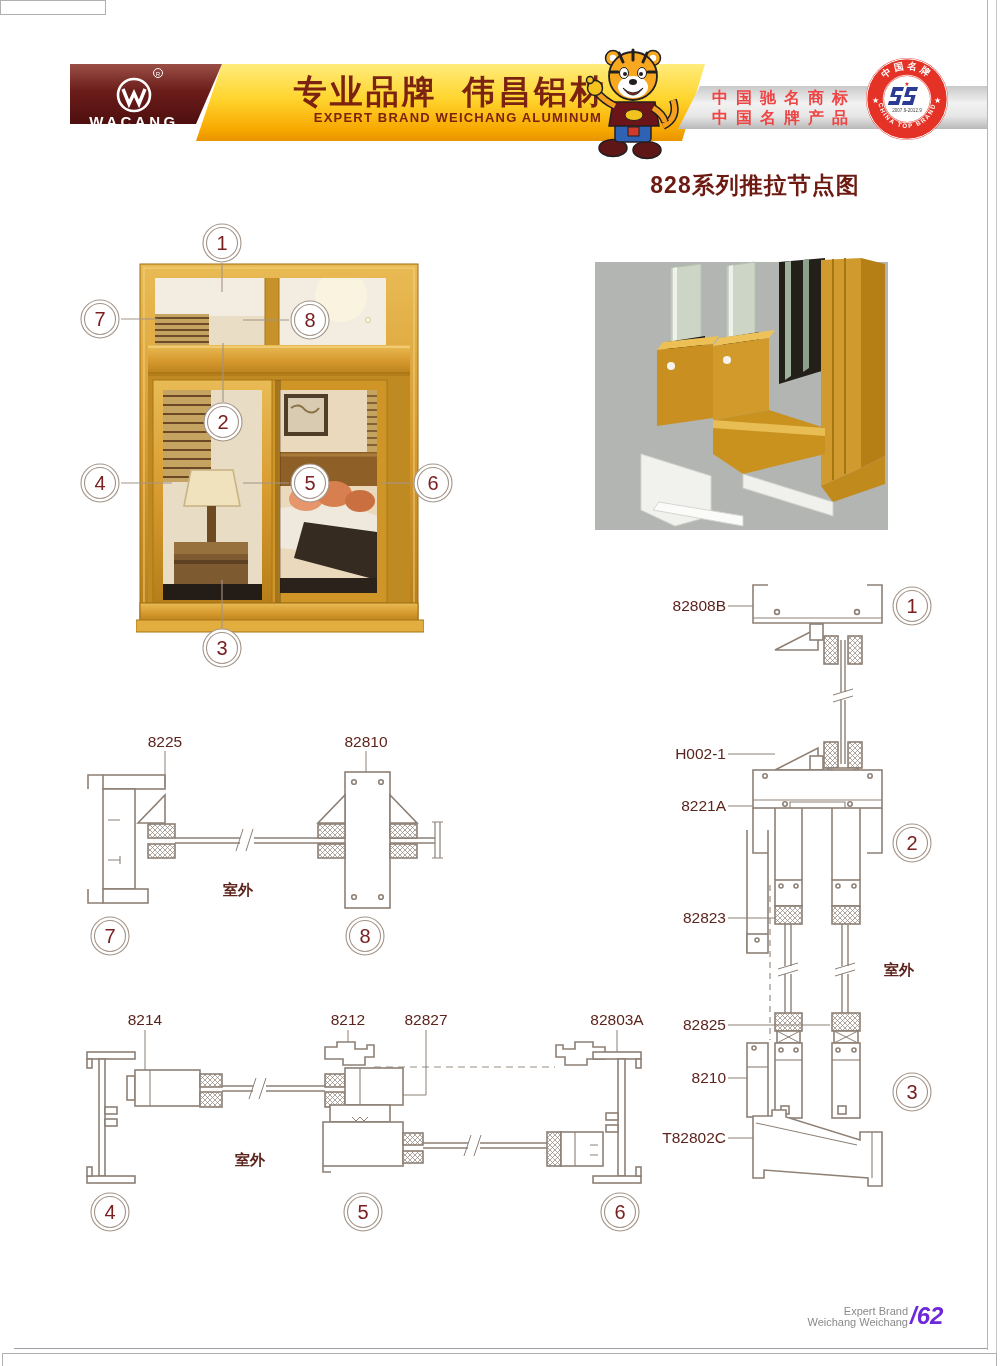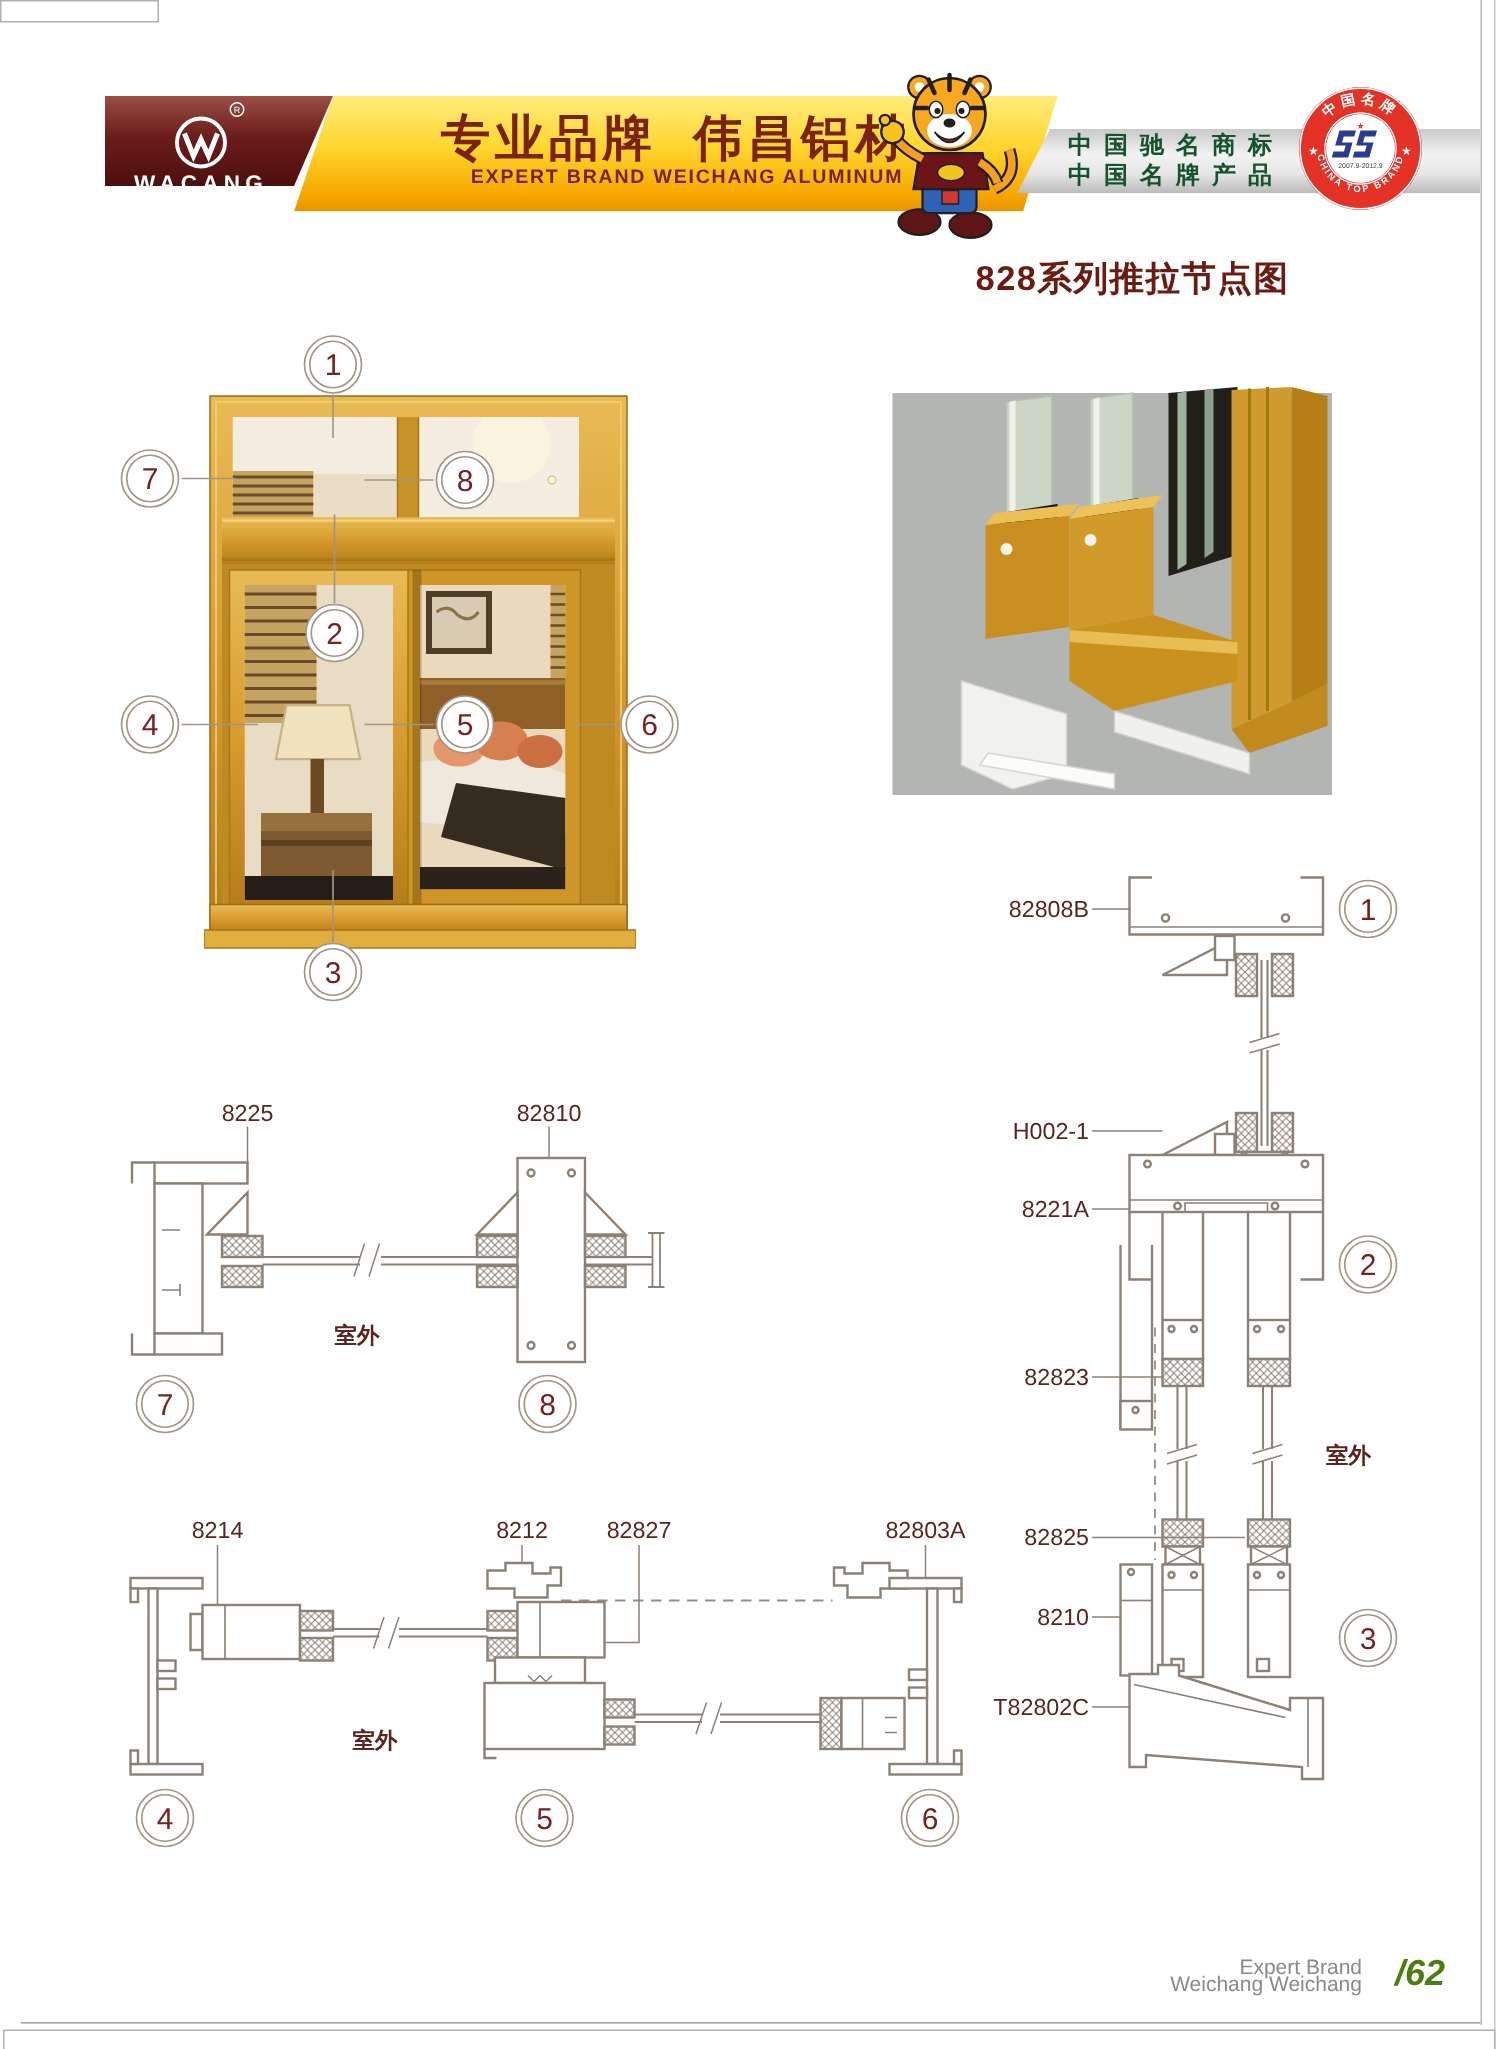--- a/index.html
+++ b/index.html
@@ -2,24 +2,24 @@
 <html><head>
 <meta charset="utf-8">
 <style>
   html,body{margin:0;padding:0;background:#ffffff;}
   #page{position:relative;width:1000px;height:1366px;background:#fff;overflow:hidden;
         font-family:"Liberation Sans",sans-serif;}
   .abs{position:absolute;}
   svg text{font-family:"Liberation Sans",sans-serif;}
   .cn-big{font-weight:bold;color:#7b2310;font-size:33px;letter-spacing:3px;white-space:pre;}
   .en-sub{font-weight:bold;color:#7b2310;font-size:13px;letter-spacing:1.2px;}
-  .honors{color:#14532d;font-weight:bold;font-size:16px;letter-spacing:8px;line-height:20px;}
+  .honors{color:#ef4444;font-weight:bold;font-size:16px;letter-spacing:8px;line-height:20px;}
   .page-title{color:#6d1a12;font-weight:bold;font-size:23px;letter-spacing:1px;}
-  .footer-brand{color:#8a8a8a;font-size:14px;line-height:11px;text-align:right;}
-  .page-num{color:#4d7c0f;font-weight:bold;font-style:italic;font-size:24px;margin-left:20px;}
+  .footer-brand{color:#8a8a8a;font-size:11px;line-height:11px;text-align:right;}
+  .page-num{color:#6d28d9;font-weight:bold;font-style:italic;font-size:24px;}
   .artifact{border:1px solid #b0b0b0;background:#fff;}
 </style>
 </head>
 <body>
 
 <div id="page">
 
   <div class="abs" style="left:0;top:0;width:1000px;height:170px;">
 
     <div class="abs" style="left:190px;top:64px;width:515px;height:77px;

